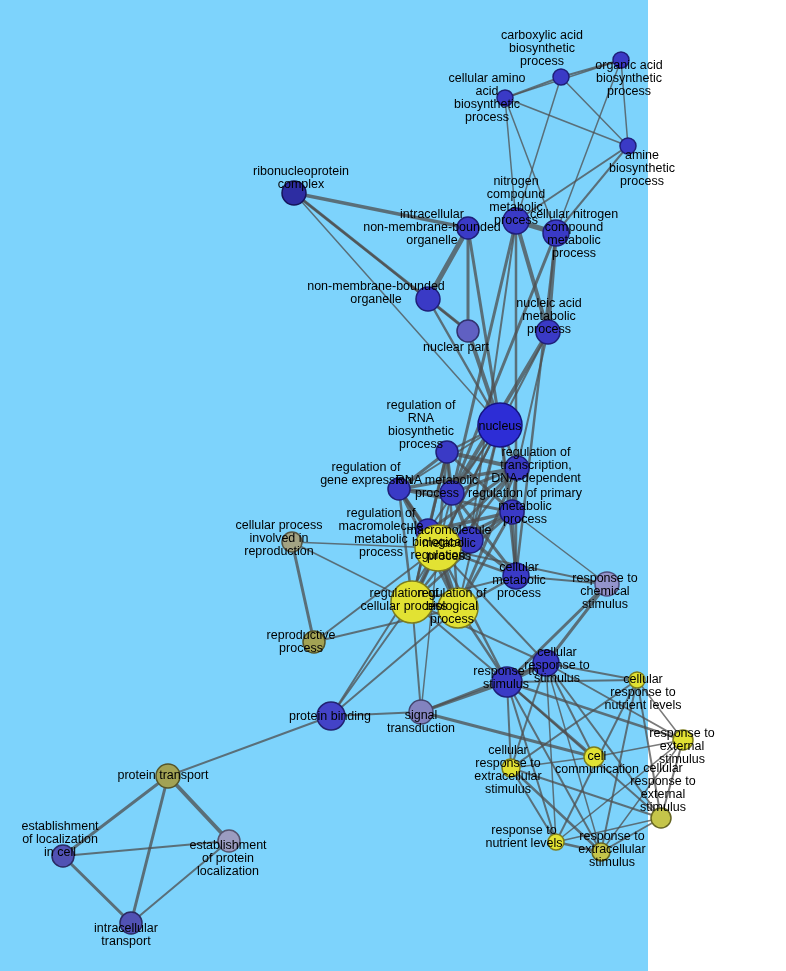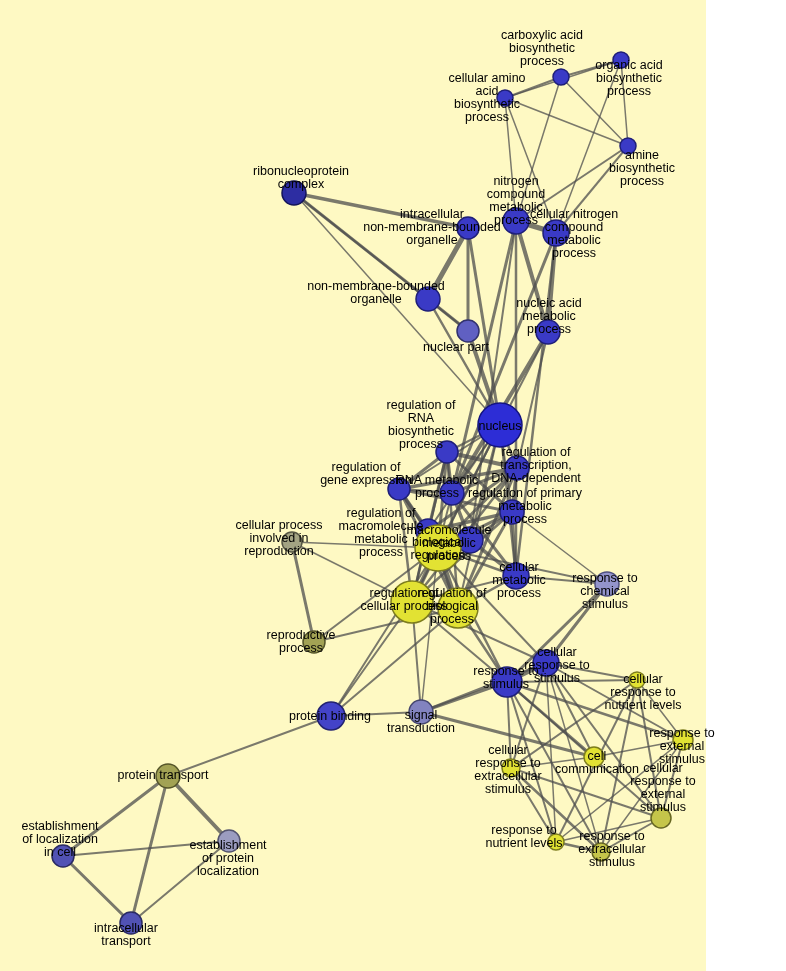--- a/index.html
+++ b/index.html
@@ -6,23 +6,23 @@
     margin: 0;
     padding: 0;
     background: #ffffff;
     width: 786px;
     height: 971px;
     overflow: hidden;
     font-family: "Liberation Sans", sans-serif;
   }
   .canvas {
     position: relative;
-    width: 706px;
+    width: 648px;
     height: 971px;
-    background: #fef9c3;
+    background: #7dd3fc;
   }
   svg { display: block; }
   svg text {
     font-family: "Liberation Sans", sans-serif;
     font-size: 12.5px;
     fill: #000000;
   }
   svg circle { cursor: pointer; }
 </style>
 </head>

